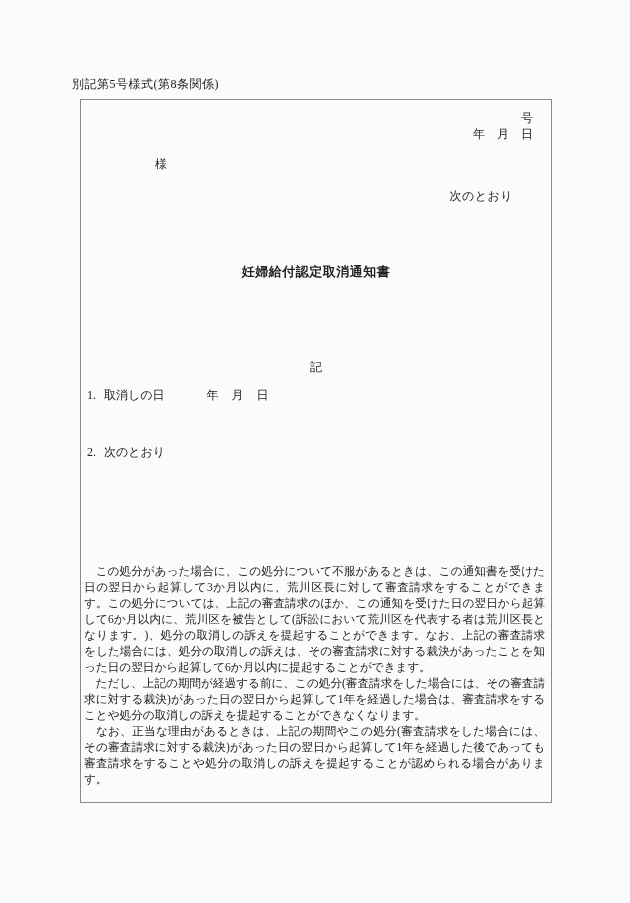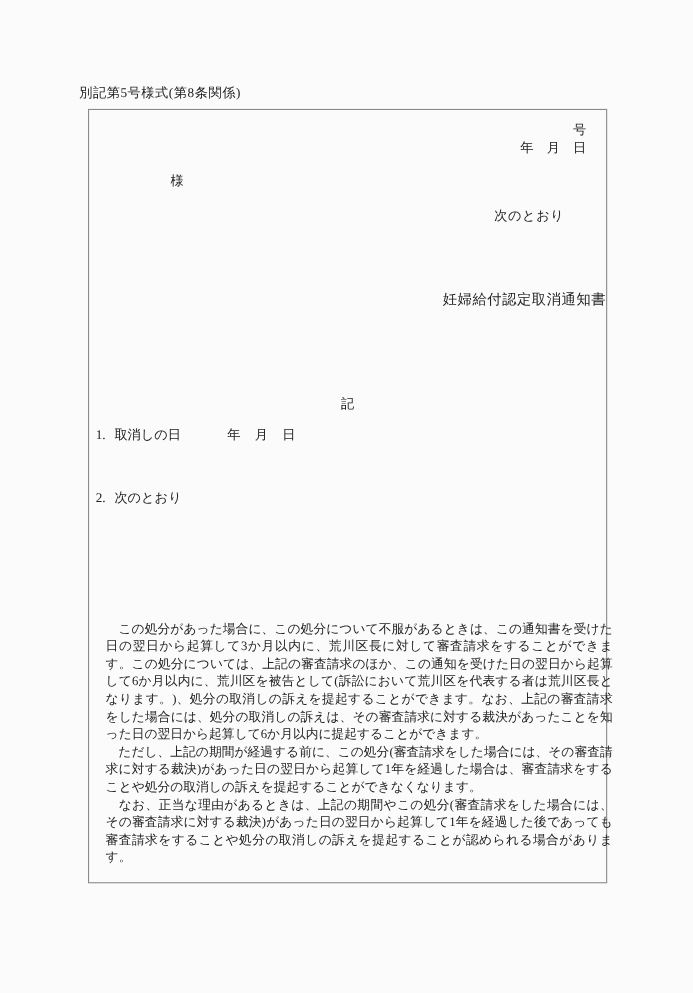--- a/index.html
+++ b/index.html
@@ -64,24 +64,25 @@
     right: 38px;
     font-size: 12px;
     letter-spacing: 0.5px;
     white-space: nowrap;
   }
   .doc-title {
     position: absolute;
     top: 163px;
     left: 0;
     width: 100%;
-    text-align: right;
+    text-align: center;
     font-size: 13px;
     letter-spacing: 0.5px;
     white-space: nowrap;
+    font-weight: bold;
   }
   .intro {
     position: absolute;
     top: 211px;
     left: 7px;
     font-size: 12px;
     white-space: nowrap;
   }
   .record-marker {
     position: absolute;
@@ -97,21 +98,21 @@
     font-size: 12px;
     white-space: nowrap;
   }
   .item-1 { top: 287px; }
   .item-2 { top: 344px; }
   .item-label { margin-left: 8px; }
   .item-value { margin-left: 42px; letter-spacing: 0.5px; }
   .notice {
     position: absolute;
     top: 464px;
-    left: 15px;
+    left: 3px;
     width: 461px;
     font-size: 11.6px;
     line-height: 16px;
     text-align: justify;
   }
   .notice p {
     margin: 0;
     padding: 0;
   }
 </style>

